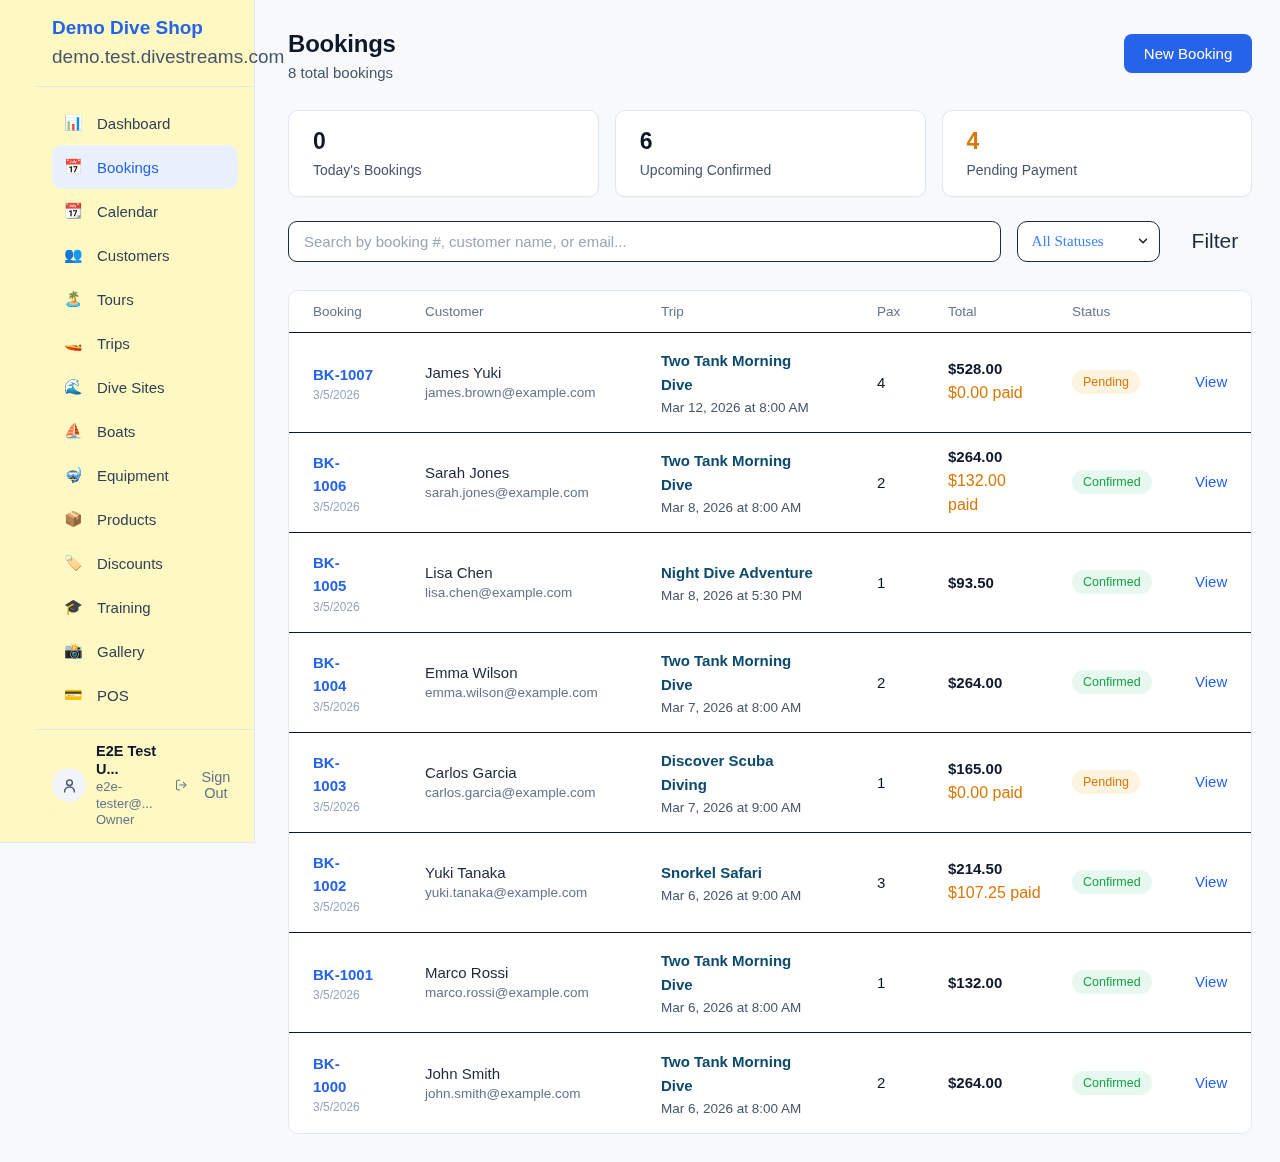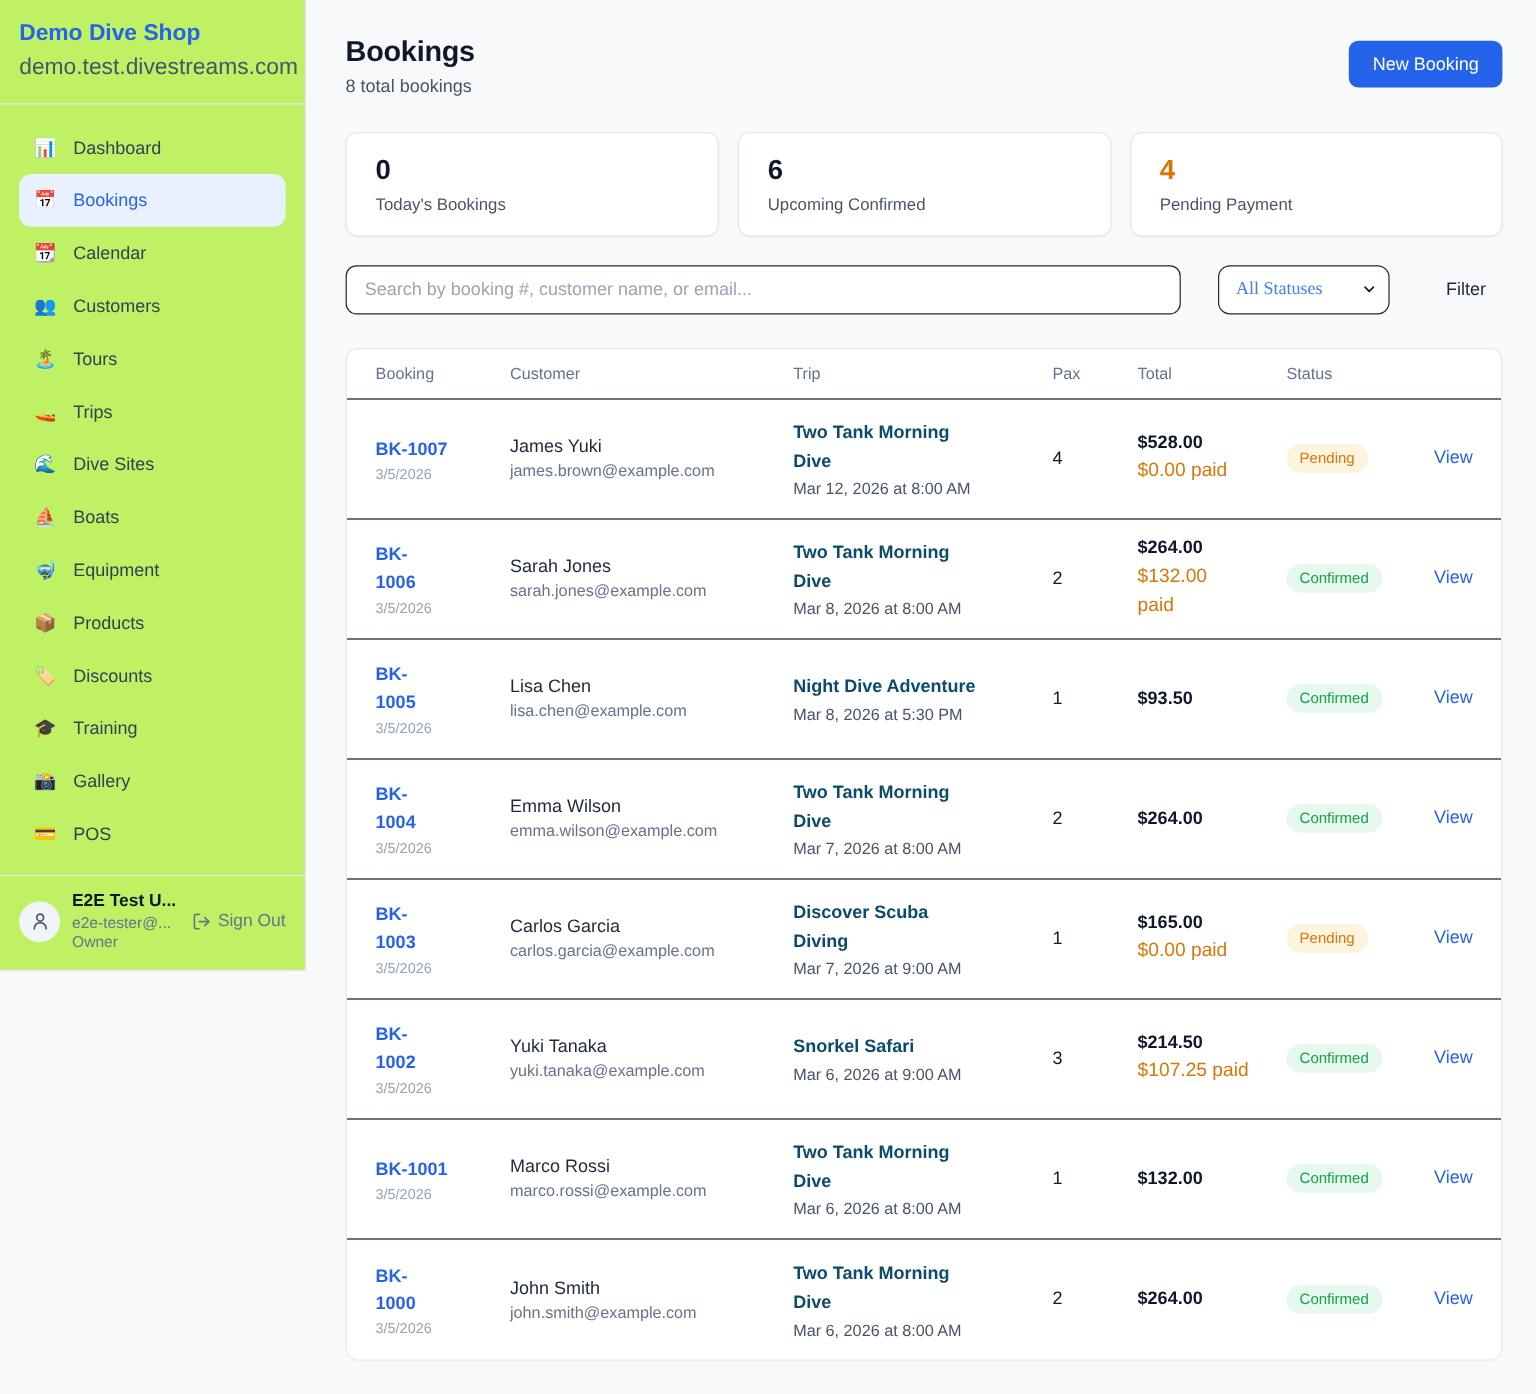--- a/index.html
+++ b/index.html
@@ -6,22 +6,22 @@
   html,body { width:1280px; height:1162px; overflow:hidden; }
   body {
     font-family:"Liberation Sans", sans-serif;
     background:#f7f9fb;
     color:#0f172a;
   }
   .layout { display:flex; width:1280px; align-items:flex-start; }
 
   
   .sidebar {
-    width:255px; flex:0 0 255px; background:#bef264;
-    border-right:1px solid #e2e8f0; border-bottom:1px solid #e2e8f0;
+    width:255px; flex:0 0 255px; background:#fef9c3;
+    border-right:1px solid #e2e8f0; border-bottom:1px solid #e2e8f0;padding-left:36px;
   }
   .brand { padding:17px 16px 18px; border-bottom:1px solid #e2e8f0; }
   .brand-name { font-size:19px; font-weight:700; color:var(--brand-blue,#2563eb); }
   .brand-domain { margin-top:7px; font-size:19px; color:#475569; }
   .nav { padding:14px 0 12px; }
   .nav-item {
     display:flex; align-items:center; gap:13px;
     height:44px; margin:0 16px; padding:0 12px;
     border-radius:10px; font-size:15px; color:#334155; cursor:pointer;
   }
@@ -58,37 +58,37 @@
 
   .stats { display:flex; gap:16px; margin-top:29px; }
   .stat-card {
     flex:1; background:#fff; border:1px solid #e2e8f0; border-radius:10px;
     padding:16px 24px 18px; box-shadow:0 1px 2px rgba(15,23,42,.04);
   }
   .stat-value { font-size:23px; font-weight:700; color:#0f172a; line-height:1.3; }
   .stat-value.accent { color:var(--accent-orange,#d97706); }
   .stat-label { margin-top:5px; font-size:14px; color:#475569; }
 
-  .filters { display:flex; gap:31px; margin-top:24px; }
+  .filters { display:flex; gap:16px; margin-top:24px; }
   .search-input {
     flex:1; height:41px; border:1px solid #1e293b; border-radius:9px;
     padding:0 15px; font-size:15px; font-family:inherit; color:#0f172a; background:#fff;
     outline:none;
   }
   .search-input::placeholder { color:#9aa5b4; }
   .select-wrap { position:relative; }
   .status-select {
     appearance:none; -webkit-appearance:none;
     height:41px; width:143px; border:1px solid #1e293b; border-radius:10px;
     padding:0 30px 0 14px; font-size:15px; font-family:Liberation Serif, serif; color:#3b82f6;
     background:#fff; cursor:pointer; outline:none;
   }
   .select-chevron { position:absolute; right:10px; top:13px; pointer-events:none; }
   .filter-btn {
-    background:none; border:none; font-family:inherit; font-size:15px;
+    background:none; border:none; font-family:inherit; font-size:21px;
     color:#1e293b; font-weight:500; cursor:pointer; padding:0 14px 0 16px;
   }
 
   
   .table-card {
     margin-top:28px; background:#fff; border:1px solid #e2e8f0;
     border-radius:10px; overflow:hidden;
   }
   .thead, .trow {
     display:grid;

